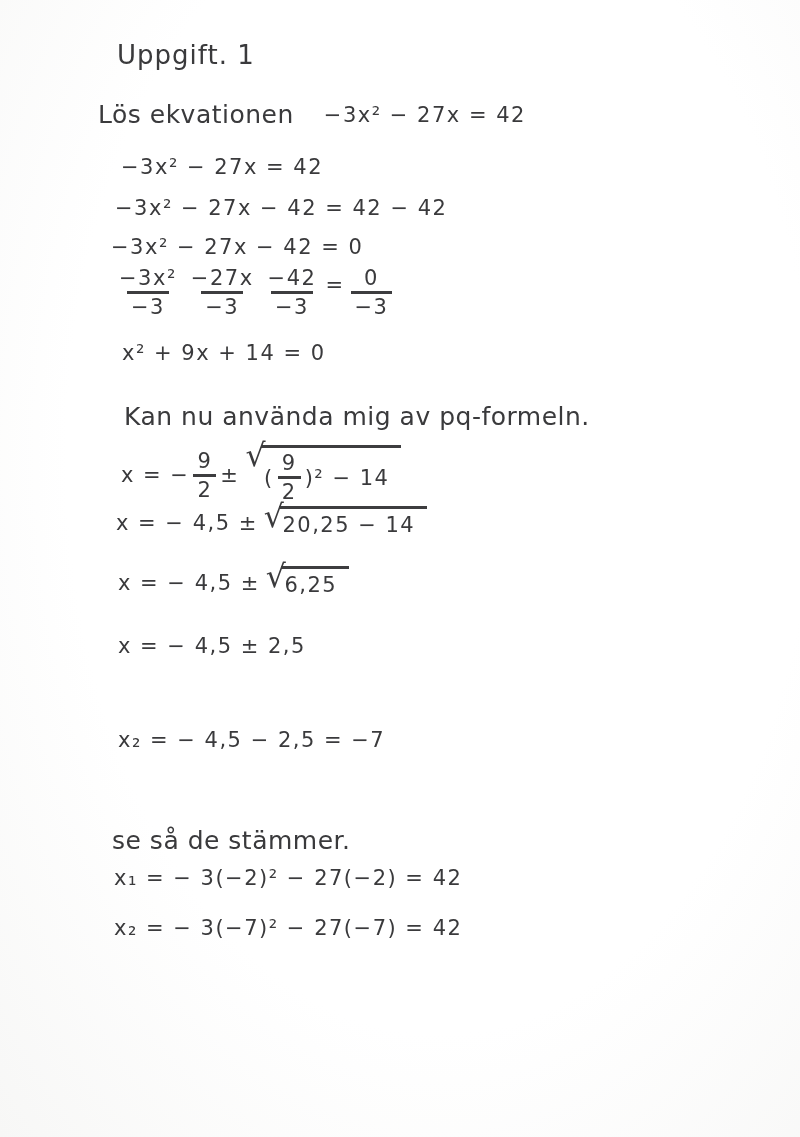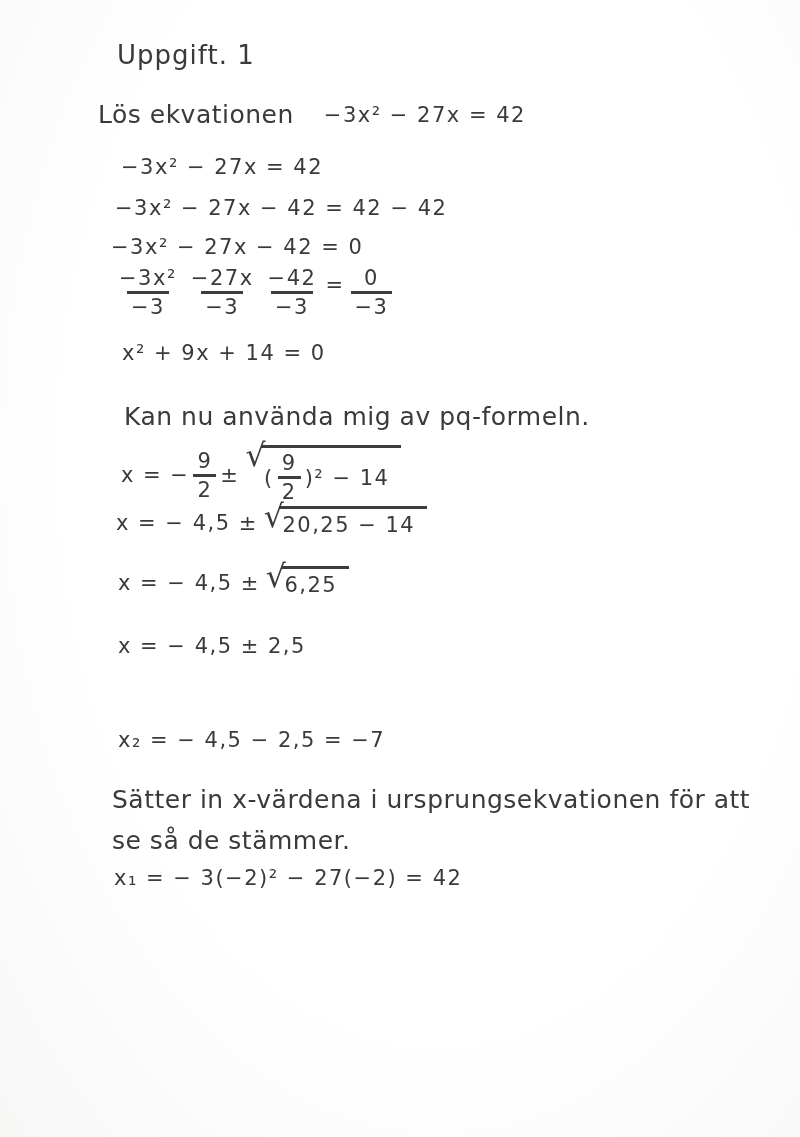--- a/index.html
+++ b/index.html
@@ -109,18 +109,18 @@
         <span class="radical">√</span>
         <span class="radicand">6,25</span>
       </span>
     </span>
   </div>
 
   <div class="line math" style="left:118px;top:634px;">x = − 4,5 ± 2,5</div>
 
   <div class="line math" style="left:118px;top:728px;">x₂ = − 4,5 − 2,5 = −7</div>
 
-  <div class="line text" style="left:112px;top:785px;">Sätter in x-värdena i ursprungsekvationen för att</div>
   <div class="line text" style="left:112px;top:826px;">se så de stämmer.</div>
 
   <div class="line math" style="left:114px;top:866px;">x₁ = − 3(−2)² − 27(−2) = 42</div>
+  <div class="line math" style="left:114px;top:916px;">x₂ = − 3(−7)² − 27(−7) = 42</div>
 
 </div>
 
 </body></html>

